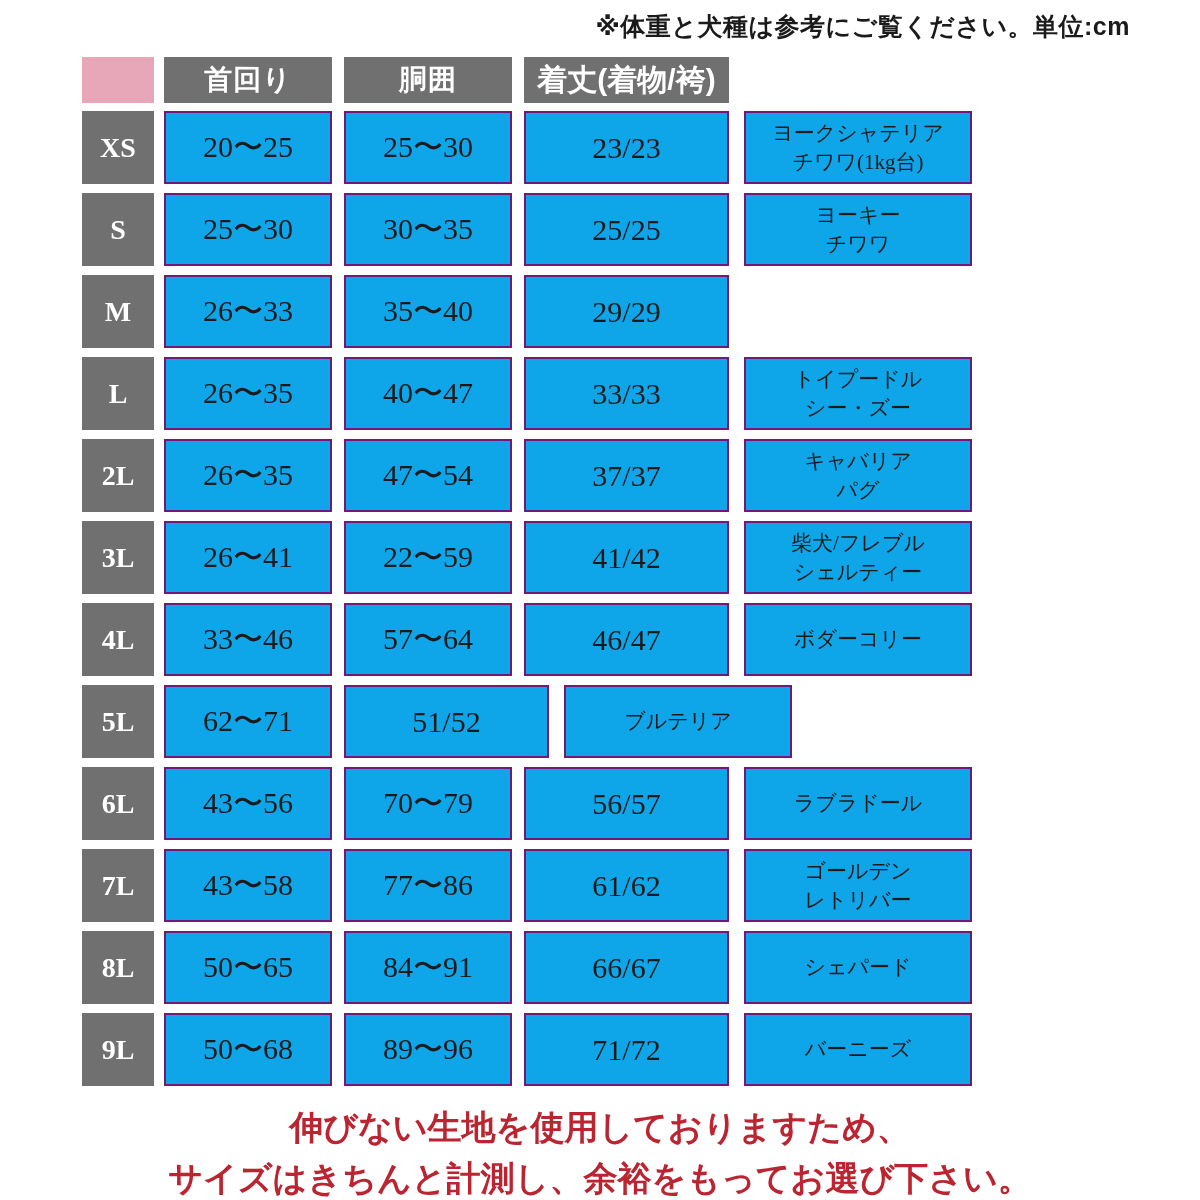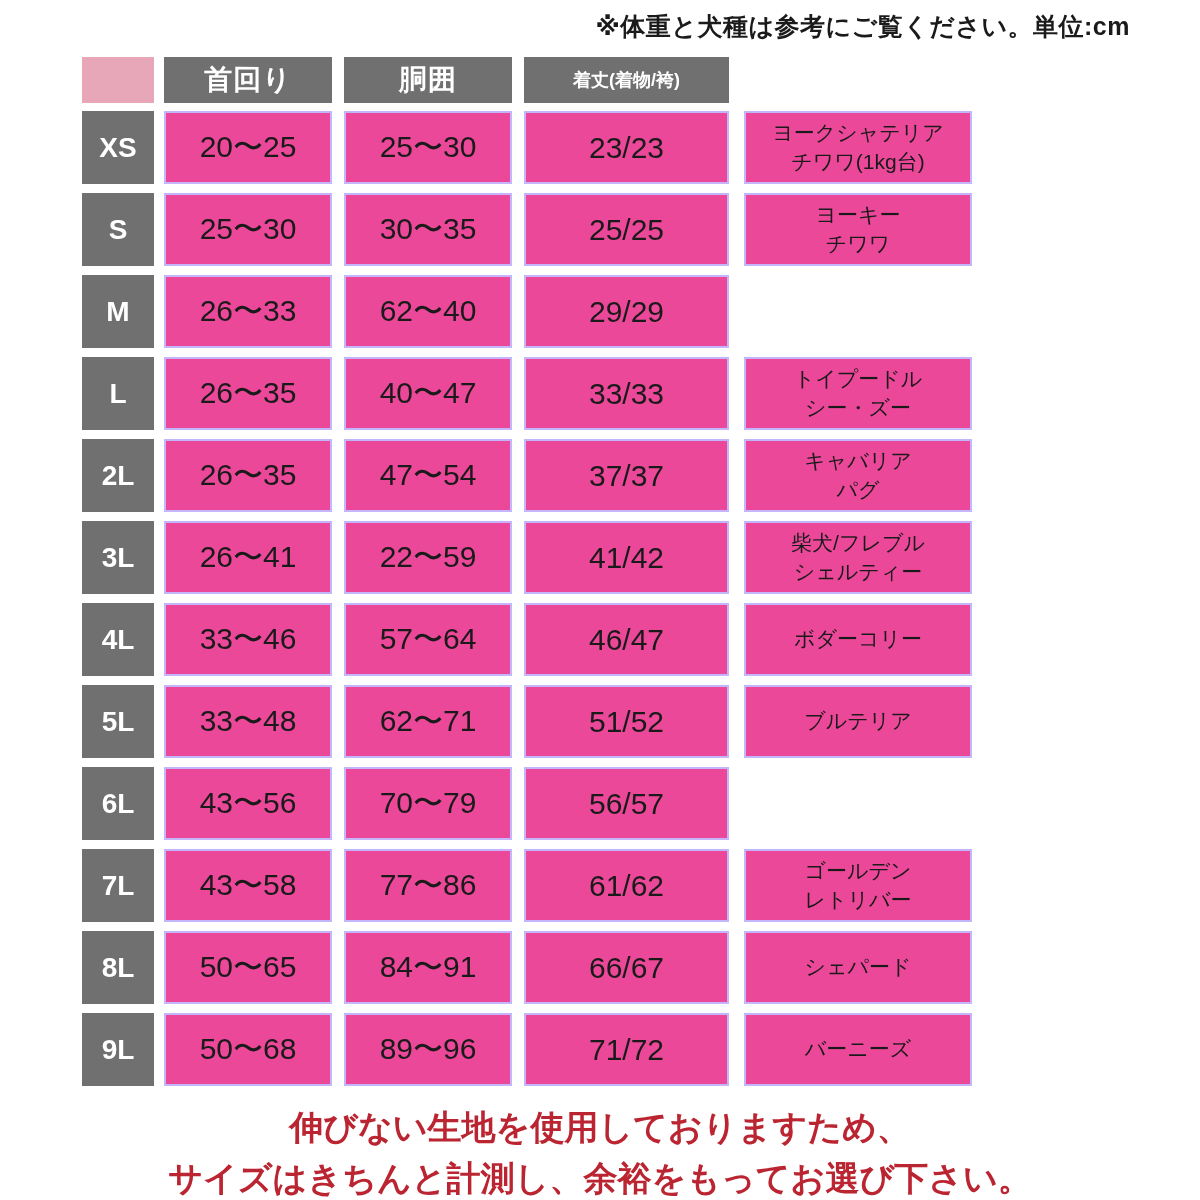--- a/index.html
+++ b/index.html
@@ -20,21 +20,21 @@
     font-size: 25px;
     font-weight: 600;
     letter-spacing: 0.5px;
     margin: 4px 0 14px 0;
     position: relative;
     right: -12px;
     white-space: nowrap;
   }
   .hrow, .row { display: flex; }
   .hrow { margin-bottom: 8px; align-items: center; }
-  .row { margin-bottom: 9px; }
+  .row { margin-bottom: 9px; font-family: Liberation Serif, serif; }
   .c-size   { width: 72px;  margin-right: 10px; }
   .c-neck   { width: 168px; margin-right: 12px; }
   .c-girth  { width: 168px; margin-right: 12px; }
   .c-length { width: 205px; margin-right: 15px; }
   .c-breed  { width: 228px; }
   .cell {
     box-sizing: border-box;
     display: flex;
     flex-direction: column;
     align-items: center;
@@ -42,33 +42,33 @@
     text-align: center;
   }
   .hcell {
     height: 46px;
     background: #707070;
     color: #ffffff;
     font-size: 28px;
     font-weight: bold;
     letter-spacing: 1px;
   }
-  .hcell.c-length { font-size: 18px; letter-spacing: 0; }
+  .hcell.c-length { font-size: 30px; letter-spacing: 0; }
   .corner { height: 46px; background: #e8a7b8; }
   .graycell {
     height: 73px;
     background: #707070;
     color: #ffffff;
     font-size: 28px;
     font-weight: bold;
   }
   .white {
     height: 73px;
-    background: #ec4899;
-    border: 2px solid #c4b5fd;
+    background: #0ea5e9;
+    border: 2px solid #701a75;
     font-size: 30px;
   }
   .white.c-breed { font-size: 21px; line-height: 1.35; font-weight: 500; }
   .breed-line { white-space: nowrap; }
   .bottom-note {
     margin-top: 16px;
     text-align: center;
     color: #bb2431;
     font-size: 34px;
     font-weight: bold;
@@ -107,21 +107,21 @@
           <div class="cell white c-girth">30〜35</div>
           <div class="cell white c-length">25/25</div>
           <div class="cell white c-breed">
             <div class="breed-line">ヨーキー</div>
             <div class="breed-line">チワワ</div>
           </div>
         </div>
         <div class="row">
           <div class="cell graycell c-size">M</div>
           <div class="cell white c-neck">26〜33</div>
-          <div class="cell white c-girth">62〜40</div>
+          <div class="cell white c-girth">35〜40</div>
           <div class="cell white c-length">29/29</div>
         </div>
         <div class="row">
           <div class="cell graycell c-size">L</div>
           <div class="cell white c-neck">26〜35</div>
           <div class="cell white c-girth">40〜47</div>
           <div class="cell white c-length">33/33</div>
           <div class="cell white c-breed">
             <div class="breed-line">トイプードル</div>
             <div class="breed-line">シー・ズー</div>
@@ -151,32 +151,34 @@
           <div class="cell graycell c-size">4L</div>
           <div class="cell white c-neck">33〜46</div>
           <div class="cell white c-girth">57〜64</div>
           <div class="cell white c-length">46/47</div>
           <div class="cell white c-breed">
             <div class="breed-line">ボダーコリー</div>
           </div>
         </div>
         <div class="row">
           <div class="cell graycell c-size">5L</div>
-          <div class="cell white c-neck">33〜48</div>
           <div class="cell white c-girth">62〜71</div>
           <div class="cell white c-length">51/52</div>
           <div class="cell white c-breed">
             <div class="breed-line">ブルテリア</div>
           </div>
         </div>
         <div class="row">
           <div class="cell graycell c-size">6L</div>
           <div class="cell white c-neck">43〜56</div>
           <div class="cell white c-girth">70〜79</div>
           <div class="cell white c-length">56/57</div>
+          <div class="cell white c-breed">
+            <div class="breed-line">ラブラドール</div>
+          </div>
         </div>
         <div class="row">
           <div class="cell graycell c-size">7L</div>
           <div class="cell white c-neck">43〜58</div>
           <div class="cell white c-girth">77〜86</div>
           <div class="cell white c-length">61/62</div>
           <div class="cell white c-breed">
             <div class="breed-line">ゴールデン</div>
             <div class="breed-line">レトリバー</div>
           </div>

